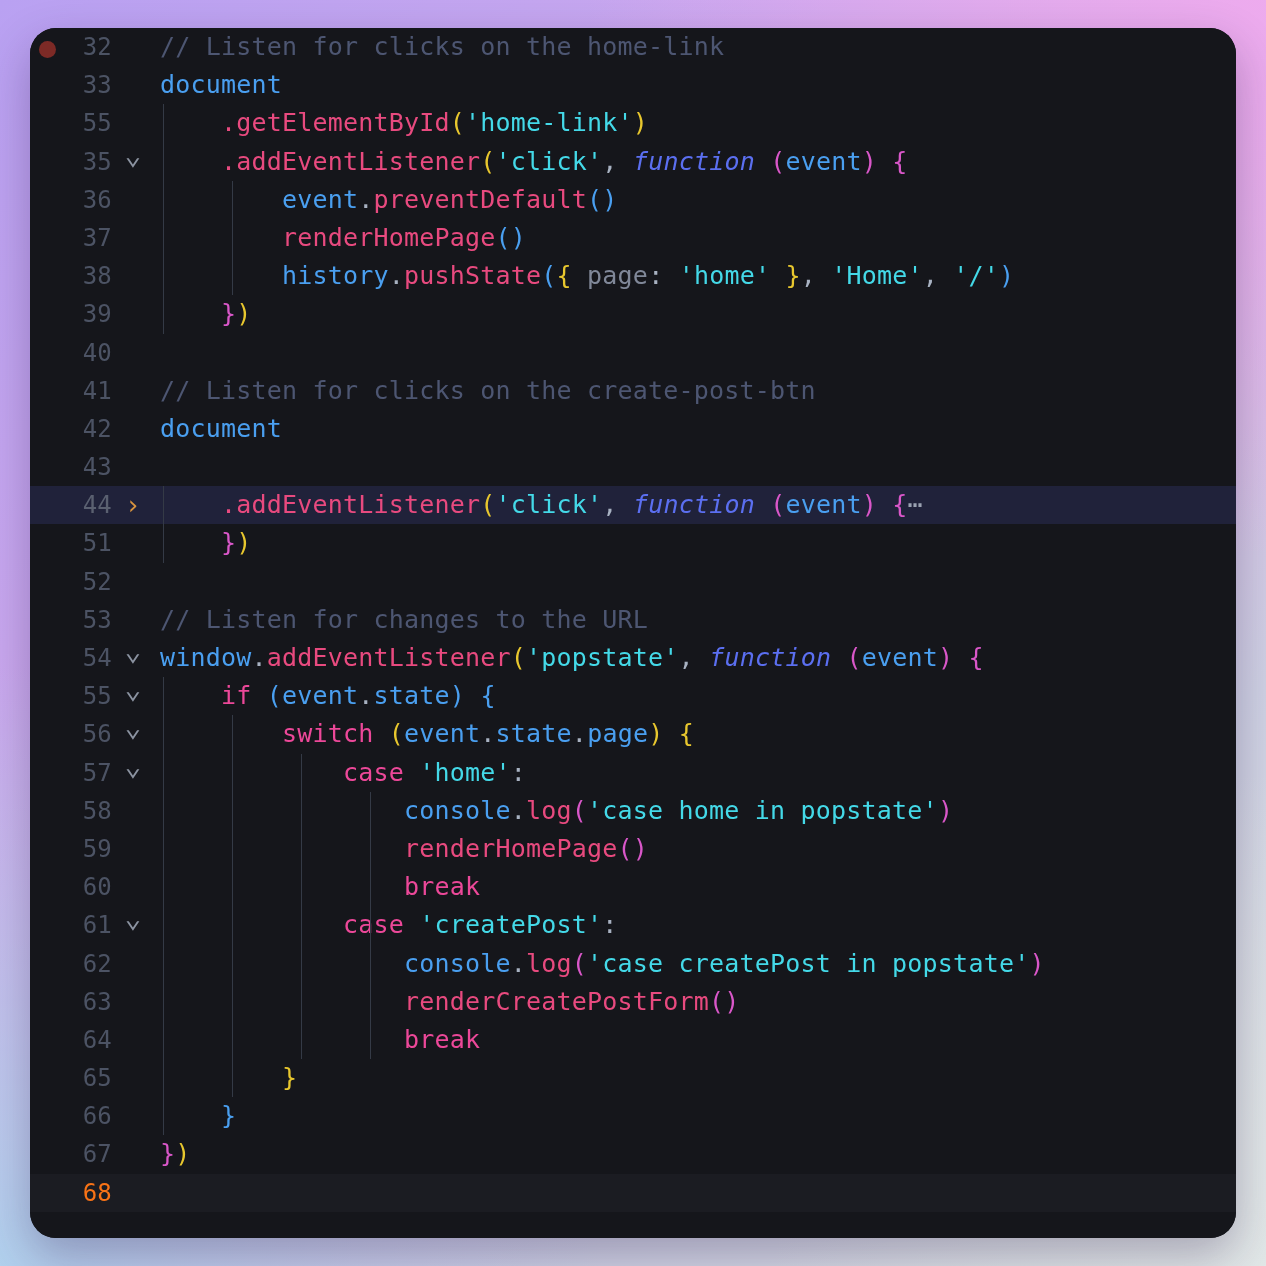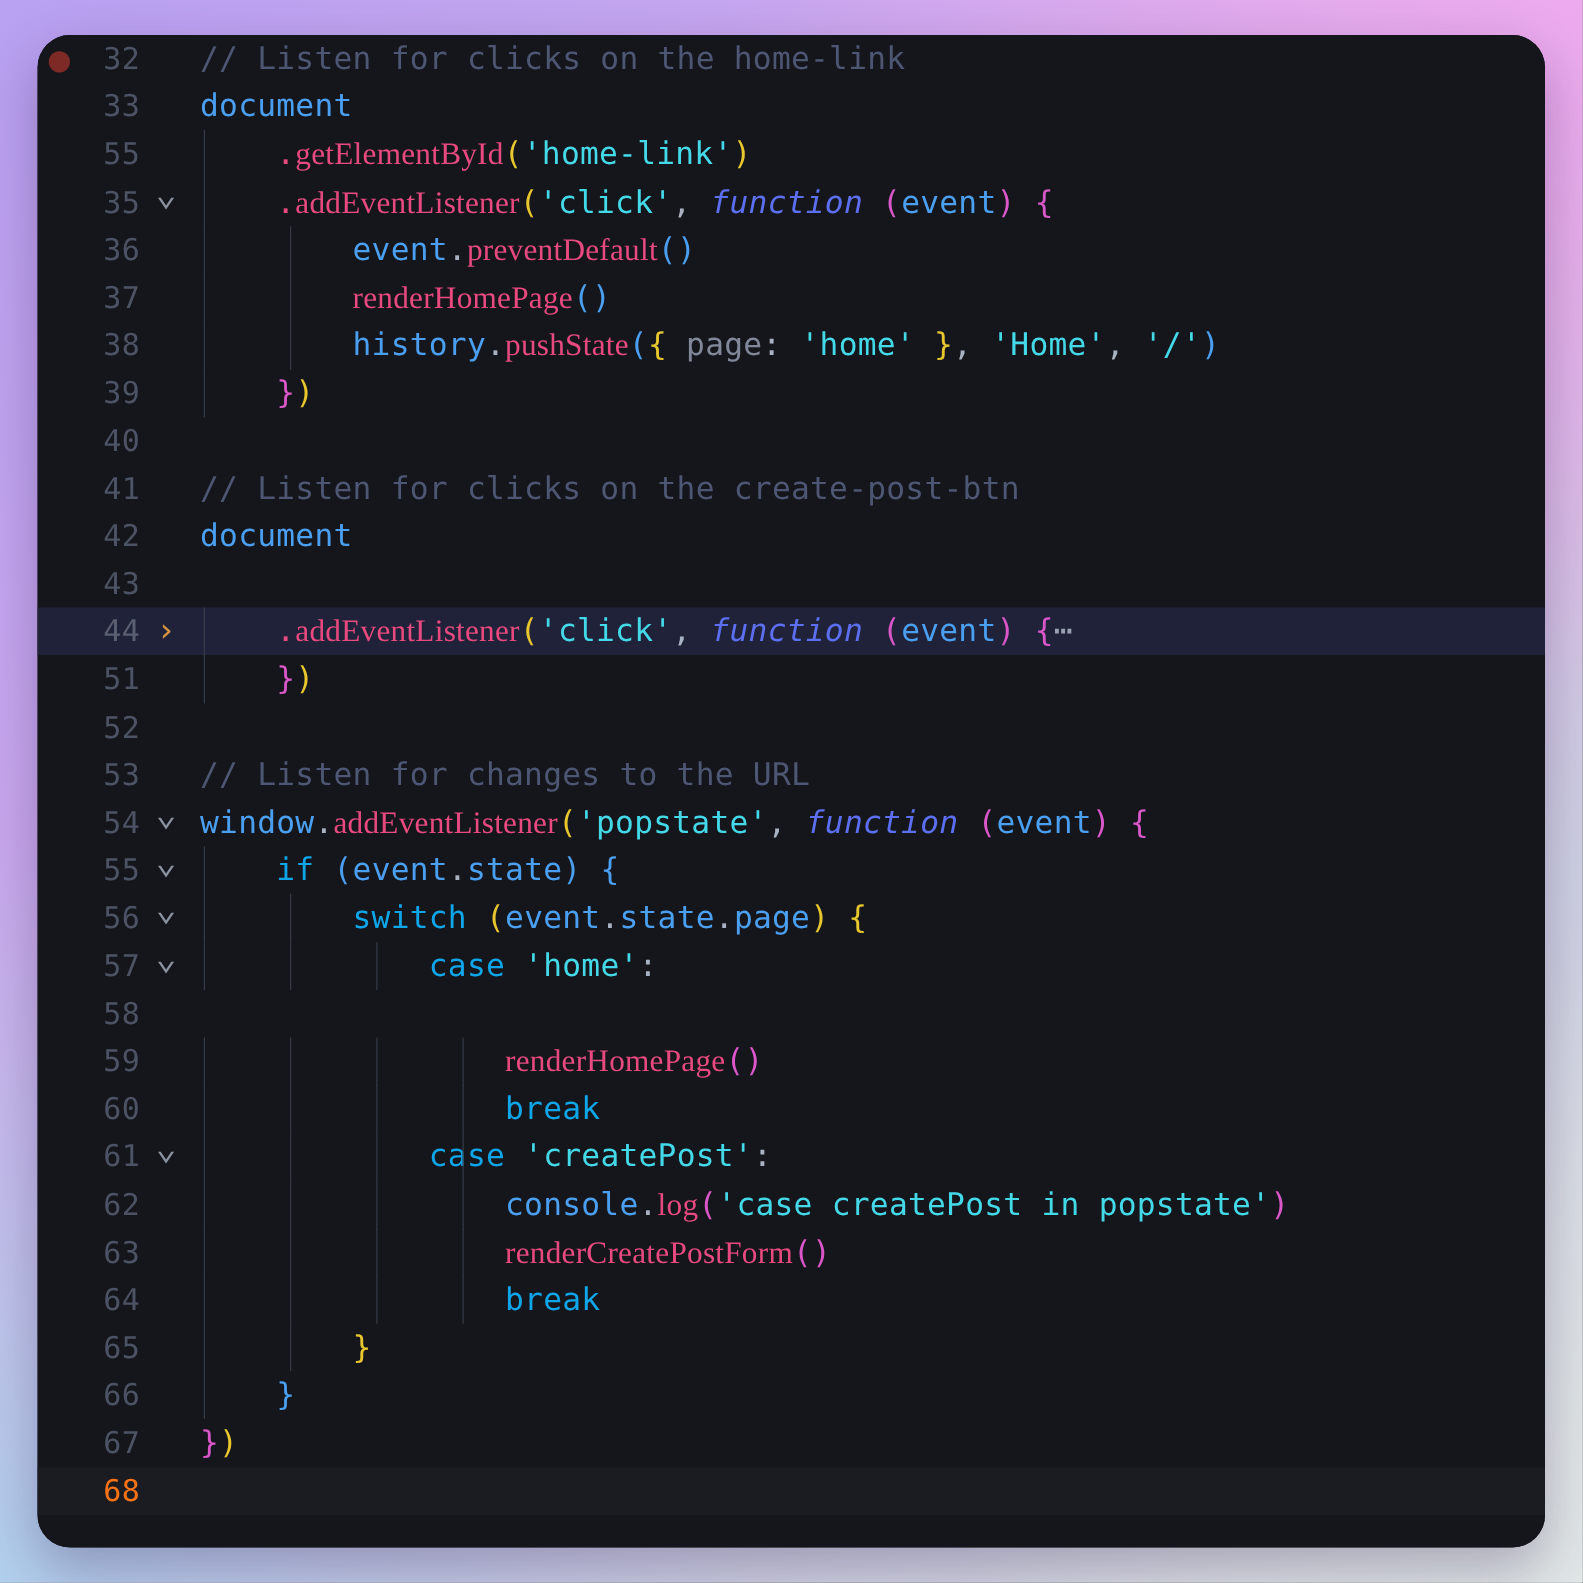--- a/index.html
+++ b/index.html
@@ -105,24 +105,24 @@
     left: 9px;
     top: 13px;
     width: 17px;
     height: 17px;
     border-radius: 50%;
     background: #7d2a26;
   }
 
   
   .cm { color: #4d5672; }                 
-  .kw { color: #0ea5e9; }                 
+  .kw { color: #ec4899; }                 
   .kwi{ color: #5b6ff0; font-style: italic; } 
   .id { color: #4a9ff0; }                 
-  .fn { color: #e84a7f; font-family: Liberation Serif, serif; }                 
+  .fn { color: #e84a7f; }                 
   .st { color: #44d9e8; }                 
   .pr { color: #808899; }                 
   .dot{ color: #e84a7f; }                 
   .pn { color: #a8b2c2; }                 
   .b1 { color: #e8c72e; }                 
   .b2 { color: #d957c9; }                 
   .b3 { color: #4a9ff0; }                 
   .el { color: #9aa2b1; }                 
 </style>
 </head>
@@ -249,20 +249,21 @@
 
       <div class="row">
         <span class="gutter">57</span>
         <span class="fold open"></span>
         <span class="code"><span class="ig" style="left:9px"></span><span class="ig" style="left:78px"></span><span class="ig" style="left:147px"></span>            <span class="kw">case</span> <span class="st">'home'</span><span class="pn">:</span></span>
       </div>
 
       <div class="row">
         <span class="gutter">58</span>
         <span class="fold none"></span>
+        <span class="code"><span class="ig" style="left:9px"></span><span class="ig" style="left:78px"></span><span class="ig" style="left:147px"></span><span class="ig" style="left:216px"></span>                <span class="id">console</span><span class="pn">.</span><span class="fn">log</span><span class="b2">(</span><span class="st">'case home in popstate'</span><span class="b2">)</span></span>
       </div>
 
       <div class="row">
         <span class="gutter">59</span>
         <span class="fold none"></span>
         <span class="code"><span class="ig" style="left:9px"></span><span class="ig" style="left:78px"></span><span class="ig" style="left:147px"></span><span class="ig" style="left:216px"></span>                <span class="fn">renderHomePage</span><span class="b2">()</span></span>
       </div>
 
       <div class="row">
         <span class="gutter">60</span>

